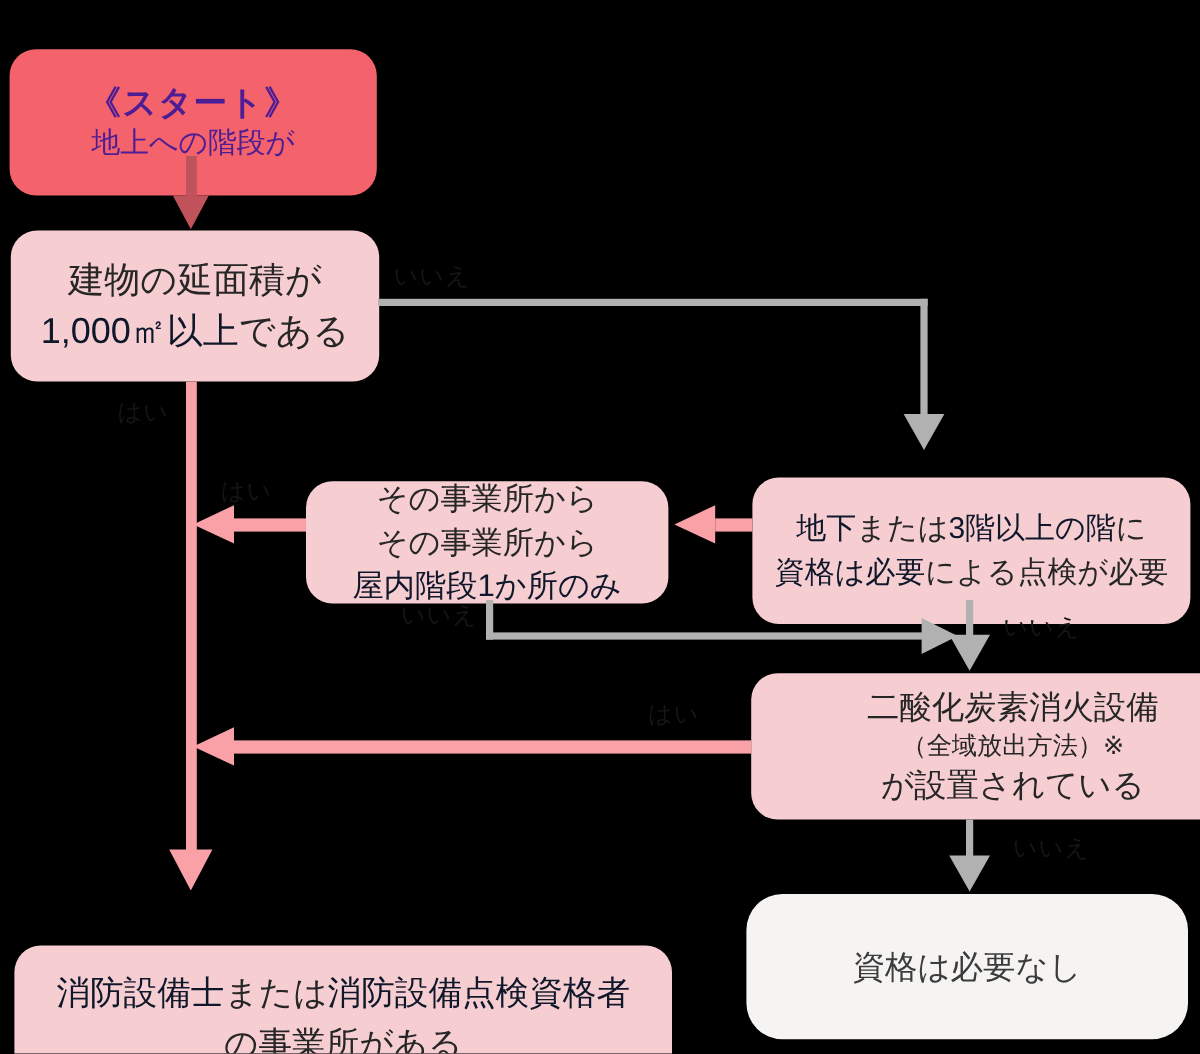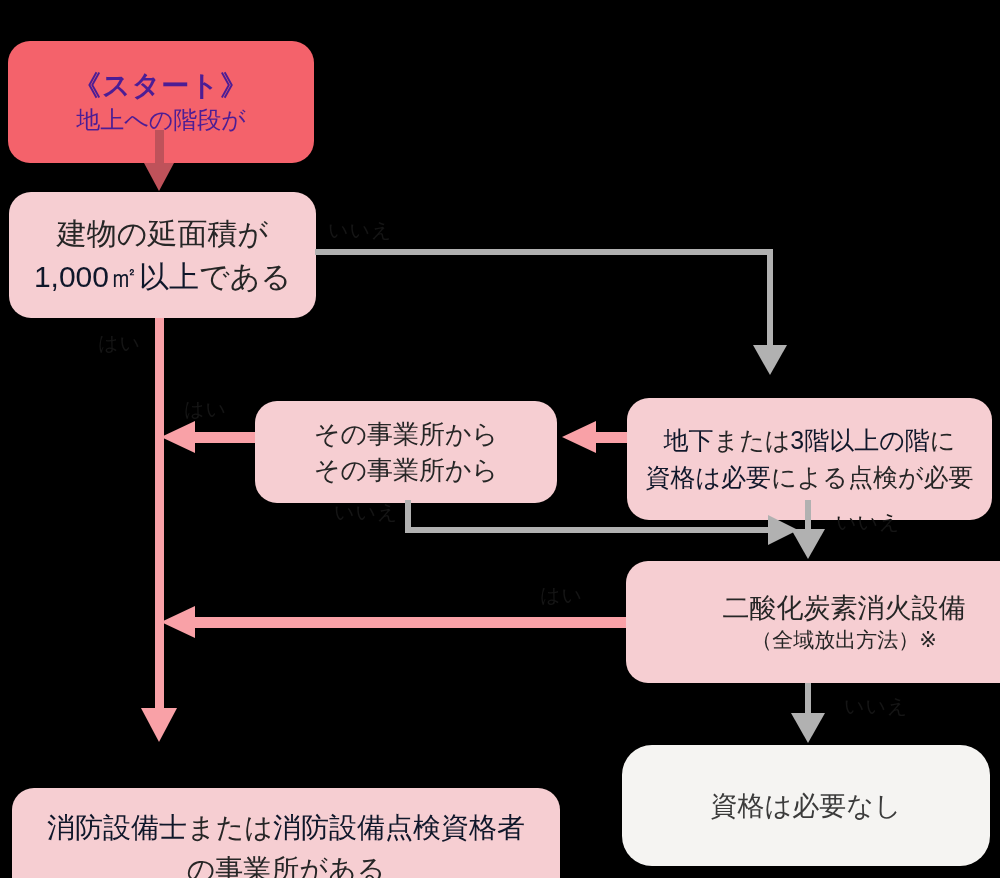--- a/index.html
+++ b/index.html
@@ -89,38 +89,40 @@
     <div><span class="hl">地下</span><span>または</span><span class="hl">3階以上の階</span><span>に</span></div>
     <div><span class="hl">資格は必要</span><span>による点検が必要</span></div>
   </div>
 
   <div class="shaft pink" style="left:596px; top:432px; width:31px; height:11px;"></div>
   <div class="head head-left-pink" style="left:562px; top:421px;"></div>
 
   <div class="node node-pink node-stairs">
     <div>その事業所から</div>
     <div>その事業所から</div>
+    <div class="hl">屋内階段1か所のみ</div>
   </div>
 
   <div class="shaft pink" style="left:193px; top:432px; width:62px; height:11px;"></div>
   <div class="head head-left-pink" style="left:161px; top:421px;"></div>
   <div class="edge-label" style="left:184px; top:396px;">はい</div>
 
   <div class="shaft gray" style="left:405px; top:500px; width:6px; height:33px;"></div>
   <div class="shaft gray" style="left:405px; top:527px; width:365px; height:6px;"></div>
   <div class="head head-right-gray" style="left:768px; top:515px;"></div>
   <div class="edge-label" style="left:334px; top:499px;">いいえ</div>
 
   <div class="shaft gray" style="left:805px; top:500px; width:6px; height:32px;"></div>
   <div class="head head-down-gray" style="left:791px; top:529px;"></div>
   <div class="edge-label" style="left:836px; top:509px;">いいえ</div>
 
   <div class="node node-pink node-co2">
     <div>二酸化炭素消火設備</div>
     <div class="small">（全域放出方法）※</div>
+    <div>が設置されている</div>
   </div>
 
   <div class="shaft pink" style="left:193px; top:617px; width:433px; height:11px;"></div>
   <div class="head head-left-pink" style="left:161px; top:606px;"></div>
   <div class="edge-label" style="left:540px; top:582px;">はい</div>
 
   <div class="shaft gray" style="left:805px; top:683px; width:6px; height:32px;"></div>
   <div class="head head-down-gray" style="left:791px; top:713px;"></div>
   <div class="edge-label" style="left:844px; top:693px;">いいえ</div>
 

